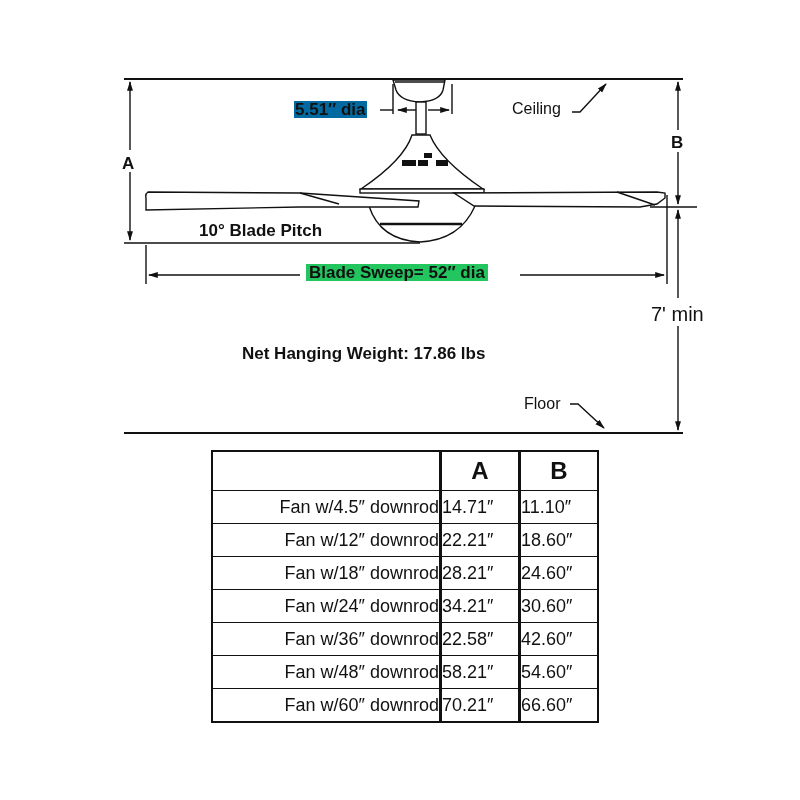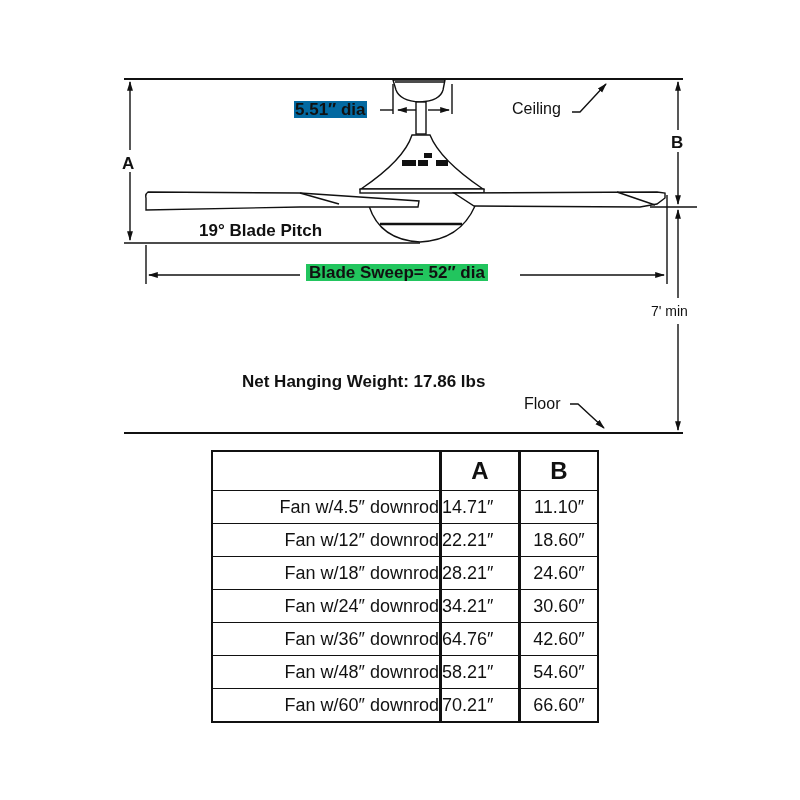--- a/index.html
+++ b/index.html
@@ -6,30 +6,30 @@
     body { width: 800px; height: 800px; position: relative; overflow: hidden; font-family: "Liberation Sans", sans-serif; color: #111; }
     .drawing { position: absolute; left: 0; top: 0; width: 800px; height: 440px; }
     .lbl { position: absolute; white-space: nowrap; line-height: 1; }
     .bold { font-weight: bold; }
     .t-dia { left: 294px; top: 101px; font-size: 17px; background: #0369a1; padding: 0 1px; }
     .t-ceiling { left: 512px; top: 101px; font-size: 16px; }
     .t-A { left: 122px; top: 155px; font-size: 17px; font-weight: bold; }
     .t-B { left: 671px; top: 134px; font-size: 17px; font-weight: bold; }
     .t-pitch { left: 199px; top: 222px; font-size: 17px; }
     .t-sweep { left: 306px; top: 264px; font-size: 17px; background: #22c55e; padding: 0 3px; }
-    .t-min { left: 651px; top: 302px; font-size: 14px; background: #fff; padding: 2px 0; }
-    .t-weight { left: 242px; top: 345px; font-size: 17px; margin-top: 28px; }
+    .t-min { left: 651px; top: 302px; font-size: 20px; background: #fff; padding: 2px 0; }
+    .t-weight { left: 242px; top: 345px; font-size: 17px; }
     .t-floor { left: 524px; top: 396px; font-size: 16px; }
 
     table.spec { position: absolute; left: 211px; top: 450px; border-collapse: collapse; border: 2.5px solid #111; font-size: 18px; }
     table.spec td, table.spec th { border: 1.5px solid #111; padding: 0; height: 32px; }
     table.spec th { height: 38px; font-size: 24px; font-weight: bold; text-align: center; }
     .c0 { width: 210px; text-align: right; padding-left: 16px !important; }
     .c1 { width: 76px; border-left: 3px solid #111 !important; }
-    .c2 { width: 76px; text-align: center; border-left: 3px solid #111 !important; }
+    .c2 { width: 76px; text-align: left; border-left: 3px solid #111 !important; }
   </style>
 </head>
 <body>
 
 <svg class="drawing" viewBox="0 0 800 440" width="800" height="440">
   <defs>
     <marker id="arr" viewBox="0 0 10 10" refX="9" refY="5" markerWidth="7" markerHeight="7" orient="auto-start-reverse">
       <path d="M0,2 L10,5 L0,8 z" fill="#111"></path>
     </marker>
   </defs>
@@ -85,21 +85,21 @@
     <line x1="300" y1="193" x2="339" y2="204"></line>
     <path d="M454,193 L657,192 L665,193 L665,198 L657,204 L640,207 L474,206 Z" fill="#fff"></path>
     <line x1="617" y1="192" x2="655" y2="205"></line>
   </g>
 </svg>
 
 <div class="lbl t-dia bold">5.51″ dia</div>
 <div class="lbl t-ceiling">Ceiling</div>
 <div class="lbl t-A">A</div>
 <div class="lbl t-B">B</div>
-<div class="lbl t-pitch bold">19° Blade Pitch</div>
+<div class="lbl t-pitch bold">10° Blade Pitch</div>
 <div class="lbl t-sweep bold">Blade Sweep= 52″ dia</div>
 <div class="lbl t-min">7' min</div>
 <div class="lbl t-weight bold">Net Hanging Weight: 17.86 lbs</div>
 <div class="lbl t-floor">Floor</div>
 
 <table class="spec">
   <thead>
     <tr>
       <th class="c0"></th>
       <th class="c1">A</th>
@@ -122,21 +122,21 @@
       <td class="c1">28.21″</td>
       <td class="c2">24.60″</td>
     </tr>
     <tr>
       <td class="c0">Fan w/24″ downrod</td>
       <td class="c1">34.21″</td>
       <td class="c2">30.60″</td>
     </tr>
     <tr>
       <td class="c0">Fan w/36″ downrod</td>
-      <td class="c1">64.76″</td>
+      <td class="c1">22.58″</td>
       <td class="c2">42.60″</td>
     </tr>
     <tr>
       <td class="c0">Fan w/48″ downrod</td>
       <td class="c1">58.21″</td>
       <td class="c2">54.60″</td>
     </tr>
     <tr>
       <td class="c0">Fan w/60″ downrod</td>
       <td class="c1">70.21″</td>

